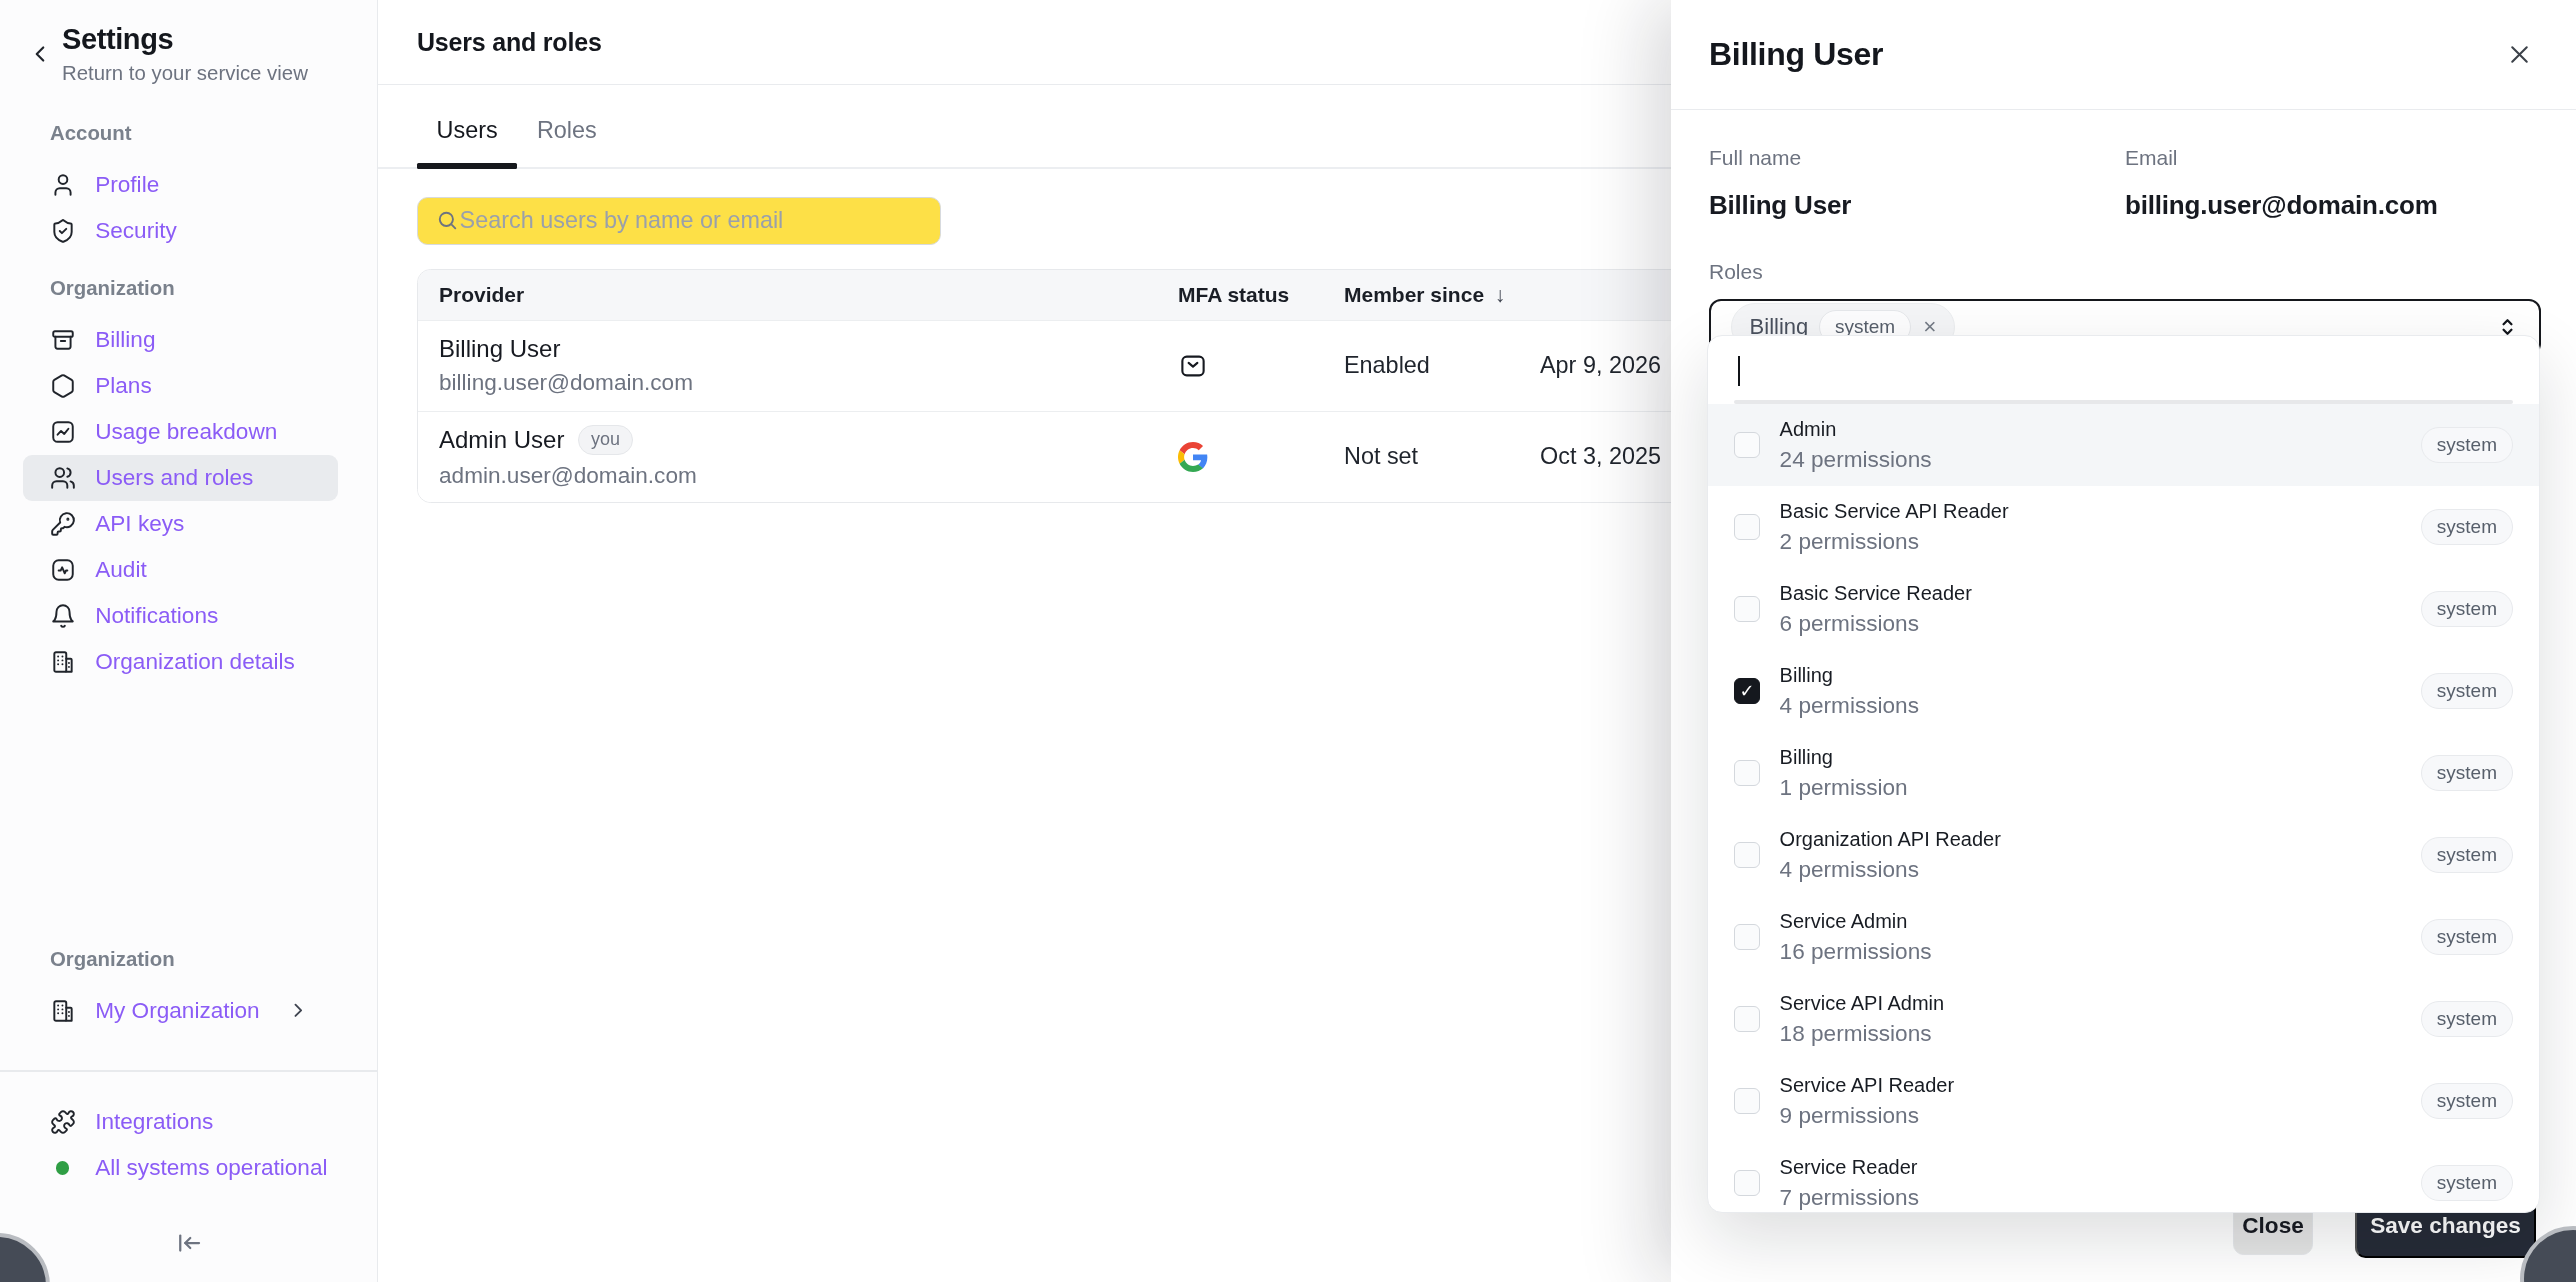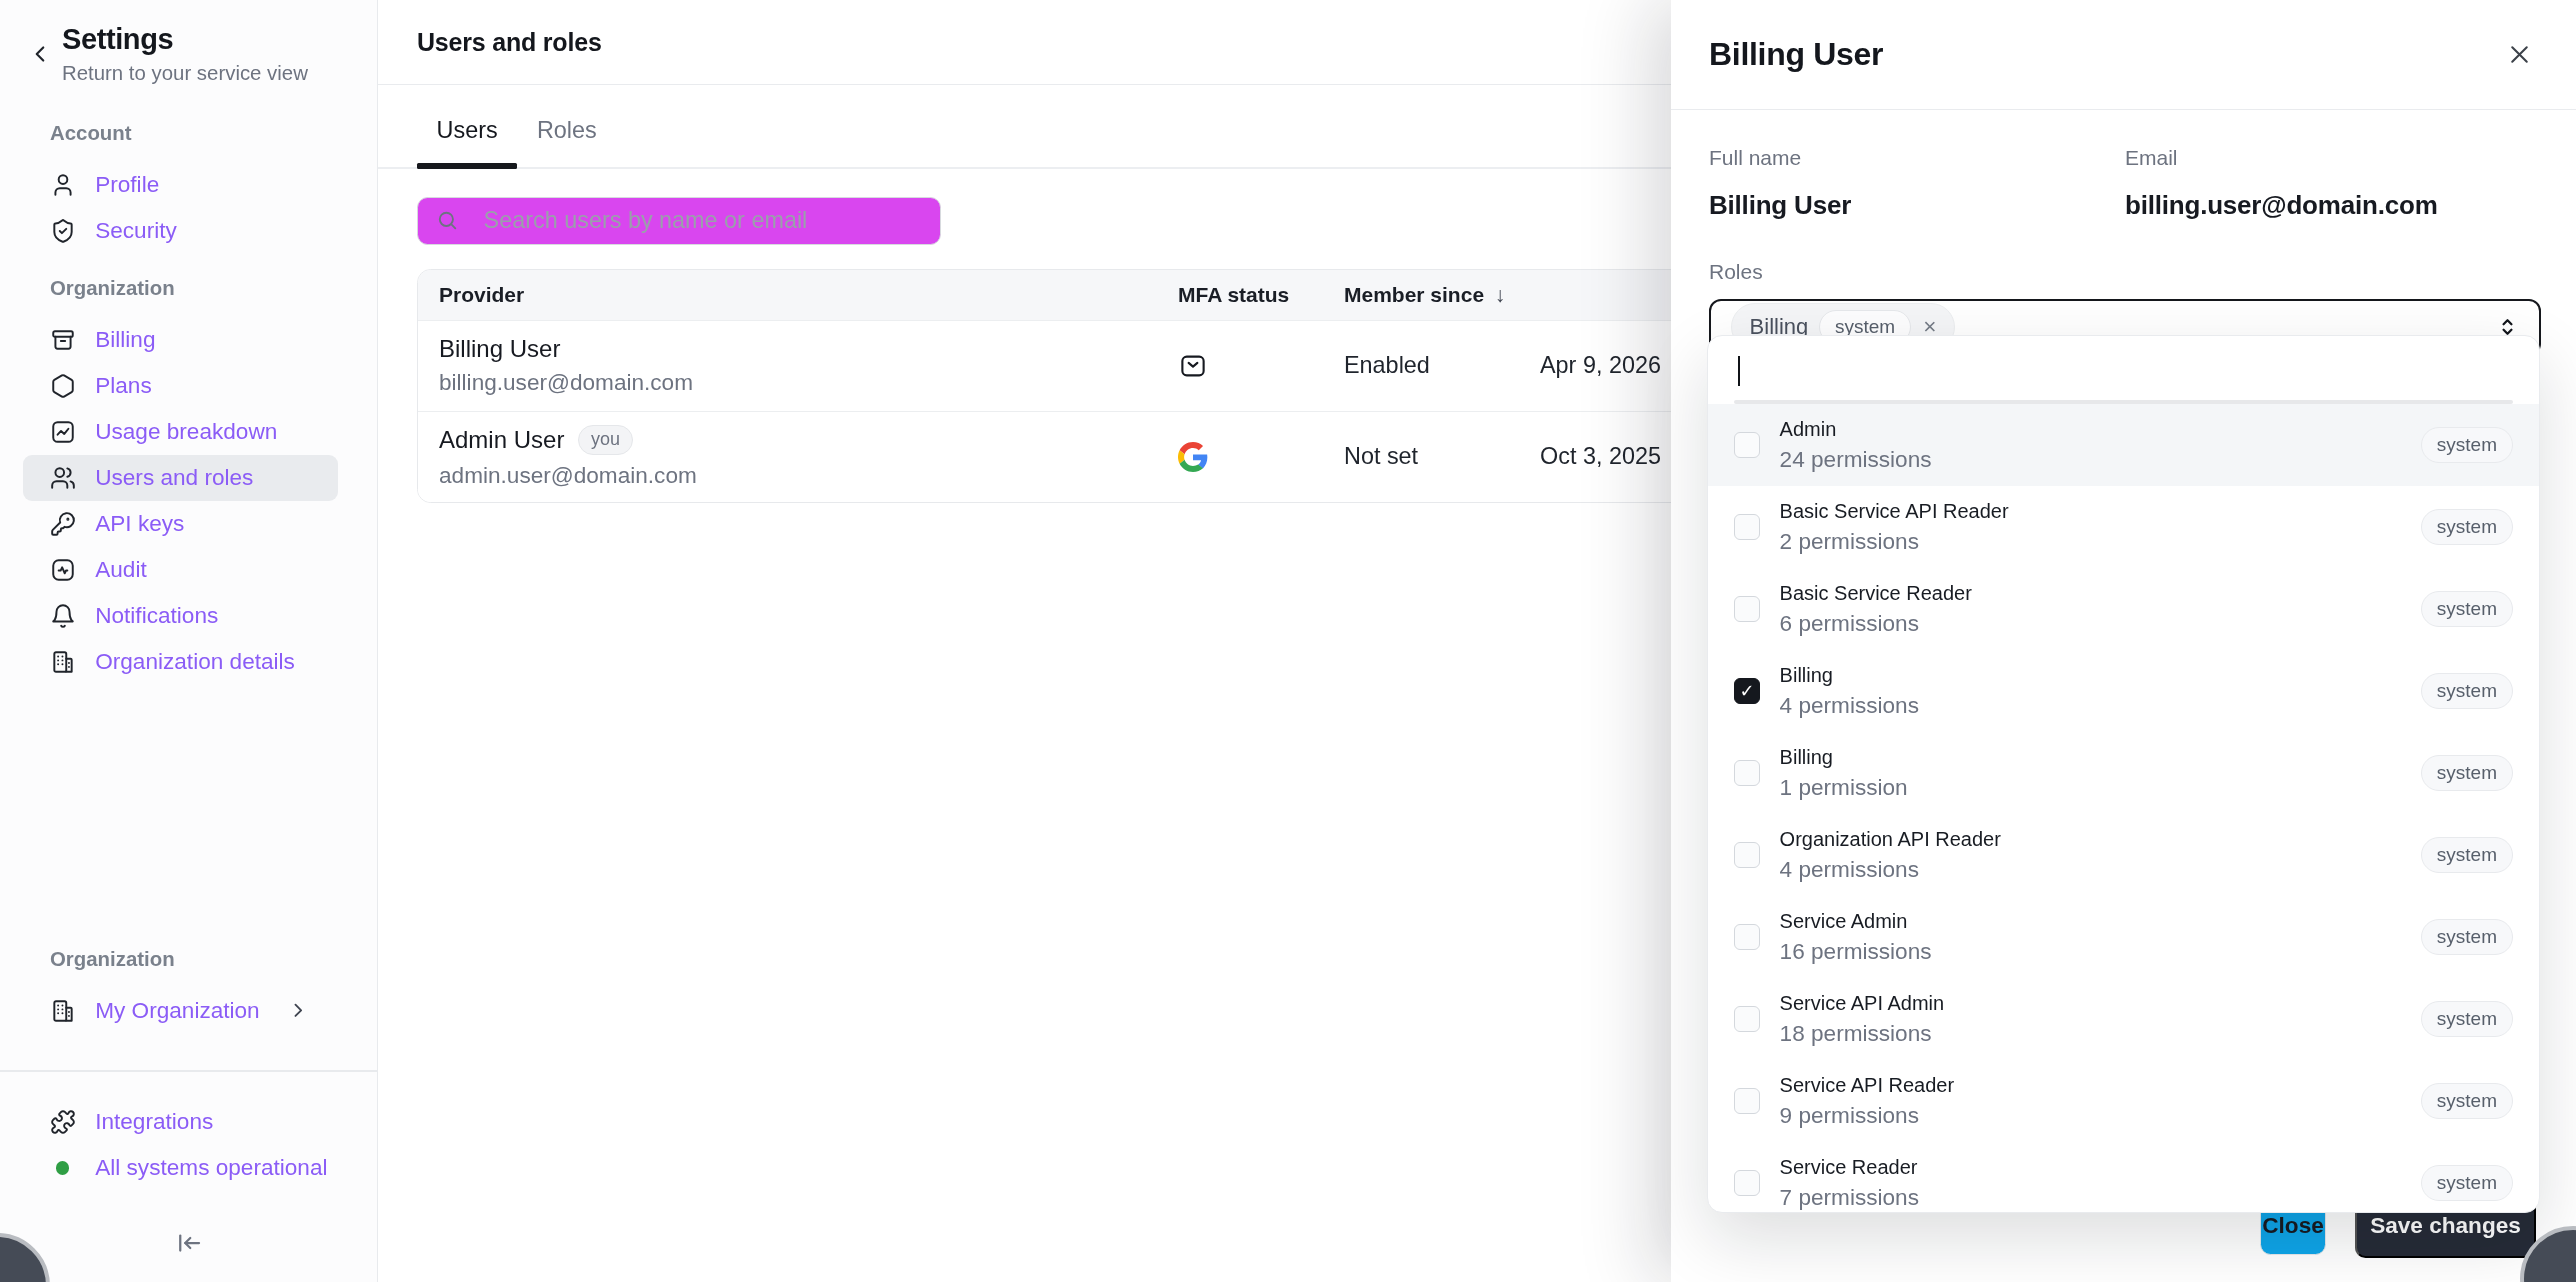--- a/index.html
+++ b/index.html
@@ -28,21 +28,21 @@
 
   
   .main { position:absolute; left:378px; top:0; right:0; bottom:0; background:#fff; }
   .main-header { height:85px; border-bottom:1.5px solid #e9ebee; display:flex; align-items:center; padding-left:39px; }
   .main-title { font-size:25px; font-weight:700; letter-spacing:-0.2px; color:#14171d; }
   .tabbar { margin-top:32px; padding-left:39px; border-bottom:2.3px solid #eceef1; display:flex; }
   .tab { font-size:23.4px; padding:0 19.6px 22.6px; color:#6d7380; cursor:pointer; position:relative; }
   .tab.active { color:#14171d; font-weight:500; }
   .tab.active::after { content:""; position:absolute; left:0; right:0; bottom:-2.3px; height:6px; background:#16181d; border-radius:1.5px; }
   .searchbox { margin:28px 0 0 39px; width:524px; height:48px; border:1.5px solid #d7dade; border-radius:10.6px;
-    display:flex; align-items:center; padding:0 18px; gap:25px; background:#d946ef; }
+    display:flex; align-items:center; padding:0 18px; gap:1px; background:#fde047; }
   .searchbox .ic { color:#6d7380; flex:none; }
   .searchbox input { border:none; outline:none; flex:1; font-size:23.4px; color:#171a21; background:transparent;
     font-family:inherit; }
   .searchbox input::placeholder { color:#9aa0ab; }
 
   .table { margin:24px 0 0 39px; width:1494px; border:1.5px solid #e7e9ec; border-radius:13.6px; overflow:hidden; }
   .trow { display:grid; grid-template-columns:739px 166px 196px 1fr; align-items:center; padding:0 21px; }
   .thead { background:#f6f7f9; height:50px; font-size:21px; font-weight:600; color:#1a1e26; }
   .sort { font-size:21px; color:#3f4450; margin-left:10.6px; font-weight:400; }
   .tbody-row { height:91px; border-top:1.5px solid #eceef0; background:#fff; }
@@ -86,23 +86,23 @@
   .cb { width:26px; height:26px; border:1.5px solid #d4d8dd; border-radius:6px; background:#fafbfc; flex:none;
     display:flex; align-items:center; justify-content:center; }
   .cb.checked { background:#15181e; border-color:#15181e; }
   .cb.checked::after { content:"✓"; color:#fff; font-size:18px; font-weight:700; line-height:1; }
   .dd-text { display:flex; flex-direction:column; gap:6px; }
   .dd-name { font-size:20px; font-weight:500; color:#181c23; }
   .dd-perm { font-size:22.6px; color:#6d7380; }
   .dd-badge { margin-left:auto; font-size:19px; color:#575f6b; background:#f7f8fa; border:1.5px solid #e8eaed;
     border-radius:754px; padding:6px 15px; }
 
-  .btn-close { position:absolute; left:562px; top:1196px; width:66px; height:59px; border:1.5px solid #e6e8eb;
-    border-radius:10.6px; background:#0ea5e9; font-size:22.6px; font-weight:600; color:#171a21;
-    display:flex; align-items:center; justify-content:center; z-index:5; cursor:pointer;margin-left:27px; }
+  .btn-close { position:absolute; left:562px; top:1196px; width:80px; height:59px; border:1.5px solid #e6e8eb;
+    border-radius:10.6px; background:#e5e5e5; font-size:22.6px; font-weight:600; color:#171a21;
+    display:flex; align-items:center; justify-content:center; z-index:5; cursor:pointer; }
   .btn-save { position:absolute; left:684px; top:1193px; width:181px; height:65px; border-radius:10.6px;
     background:#262b37; font-size:22.6px; font-weight:600; color:#fff;
     display:flex; align-items:center; justify-content:center; z-index:5; cursor:pointer; }
 
   .corner-fab { position:absolute; width:106px; height:106px; border-radius:50%; background:#454b56;
     border:4.5px solid #b9bcc1; z-index:50; }
   .fab-br { right:-50px; bottom:-50px; }
   .fab-bl { left:-56px; bottom:-56px; }
 </style>
 </head>

